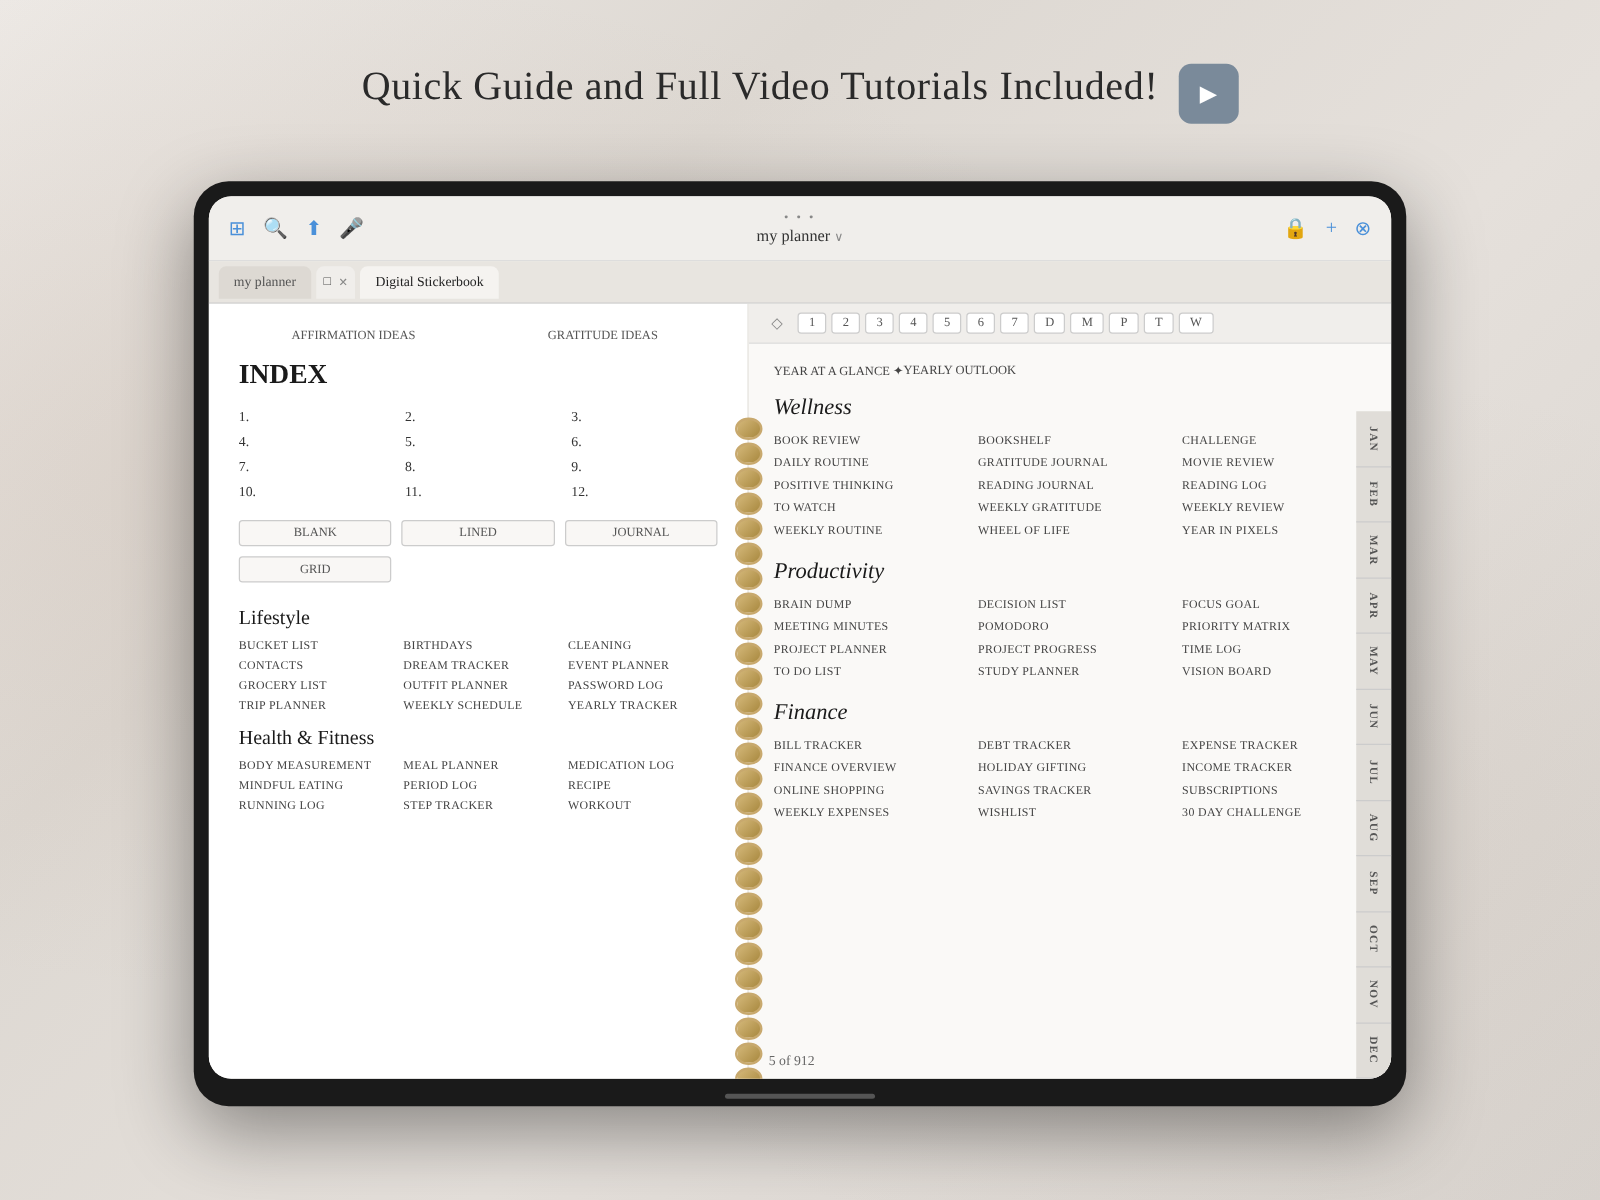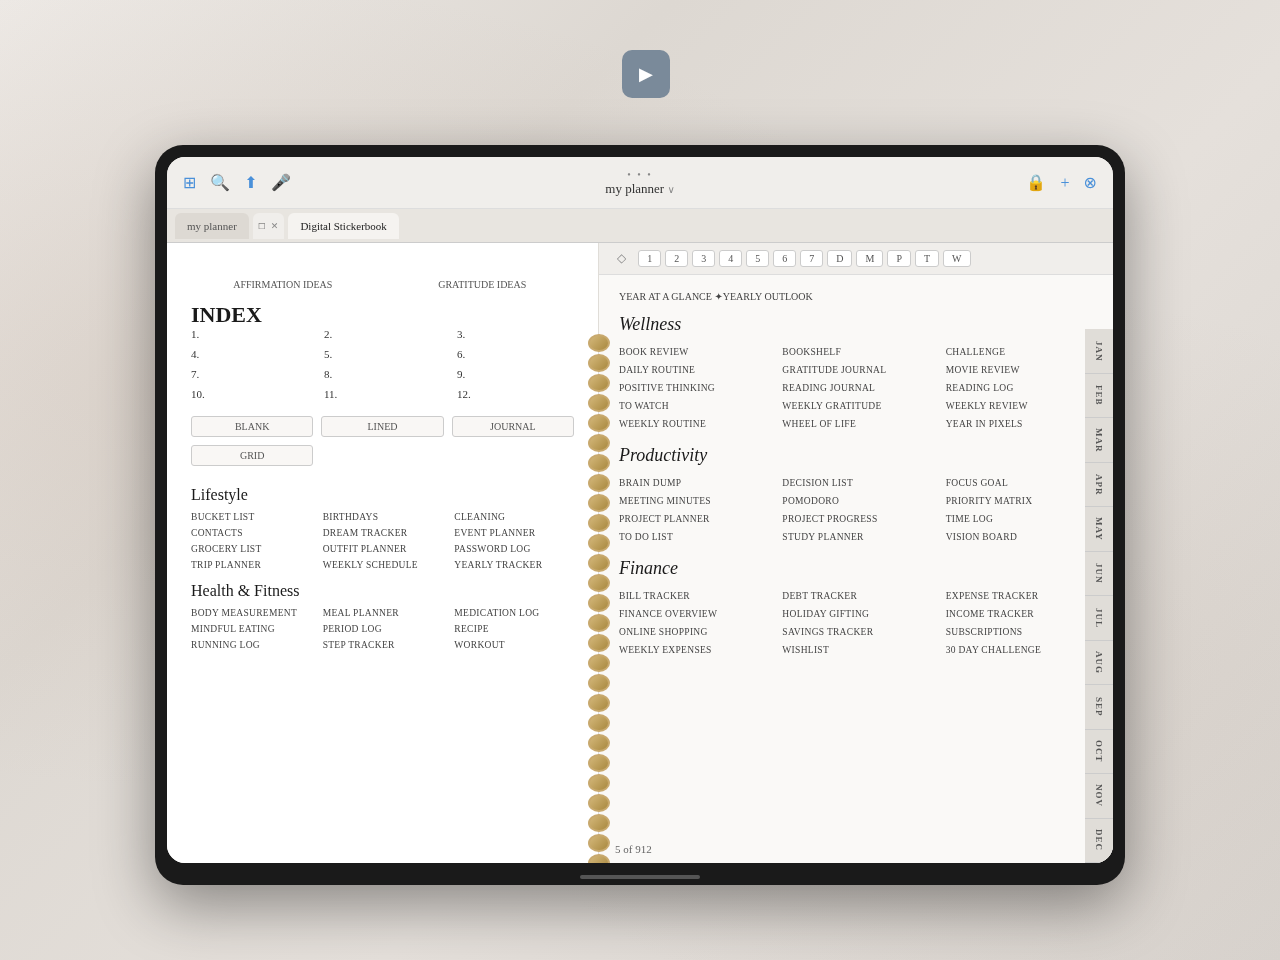--- a/index.html
+++ b/index.html
@@ -185,21 +185,21 @@
       bottom: 0;
       display: flex;
     }
 
     
     .left-panel {
       width: 432px;
       background: #ffffff;
       border-right: 1px solid #e0ddd8;
       overflow-y: auto;
-      padding: 36px 24px;
+      padding: 20px 24px;
     }
 
     
     .right-panel {
       flex: 1;
       background: #faf9f7;
       overflow-y: auto;
       position: relative;
     }
 
@@ -279,20 +279,21 @@
       font-size: 12px;
       color: #888;
     }
 
     
     .index-title {
       font-family: 'Georgia', serif;
       font-size: 22px;
       font-weight: bold;
       color: #1a1a1a;
+      margin-bottom: 16px;
     }
     .index-grid {
       display: grid;
       grid-template-columns: 1fr 1fr 1fr;
       gap: 8px 16px;
       margin-bottom: 16px;
     }
     .index-cell {
       font-size: 11px;
       color: #333;
@@ -384,20 +385,21 @@
       text-transform: uppercase;
       text-align: center;
     }
   </style>
 </head>
 <body>
 
 <div class="bg"></div>
 
 <div class="header">
+  <span class="header-title">Quick Guide and Full Video Tutorials Included!</span>
   <span class="play-btn"></span>
 </div>
 
 <div class="tablet-frame">
   <div class="tablet-screen">
 
     <div class="top-bar">
       <div class="top-bar-icons">
         <span class="top-bar-icon">⊞</span>
         <span class="top-bar-icon">🔍</span>

